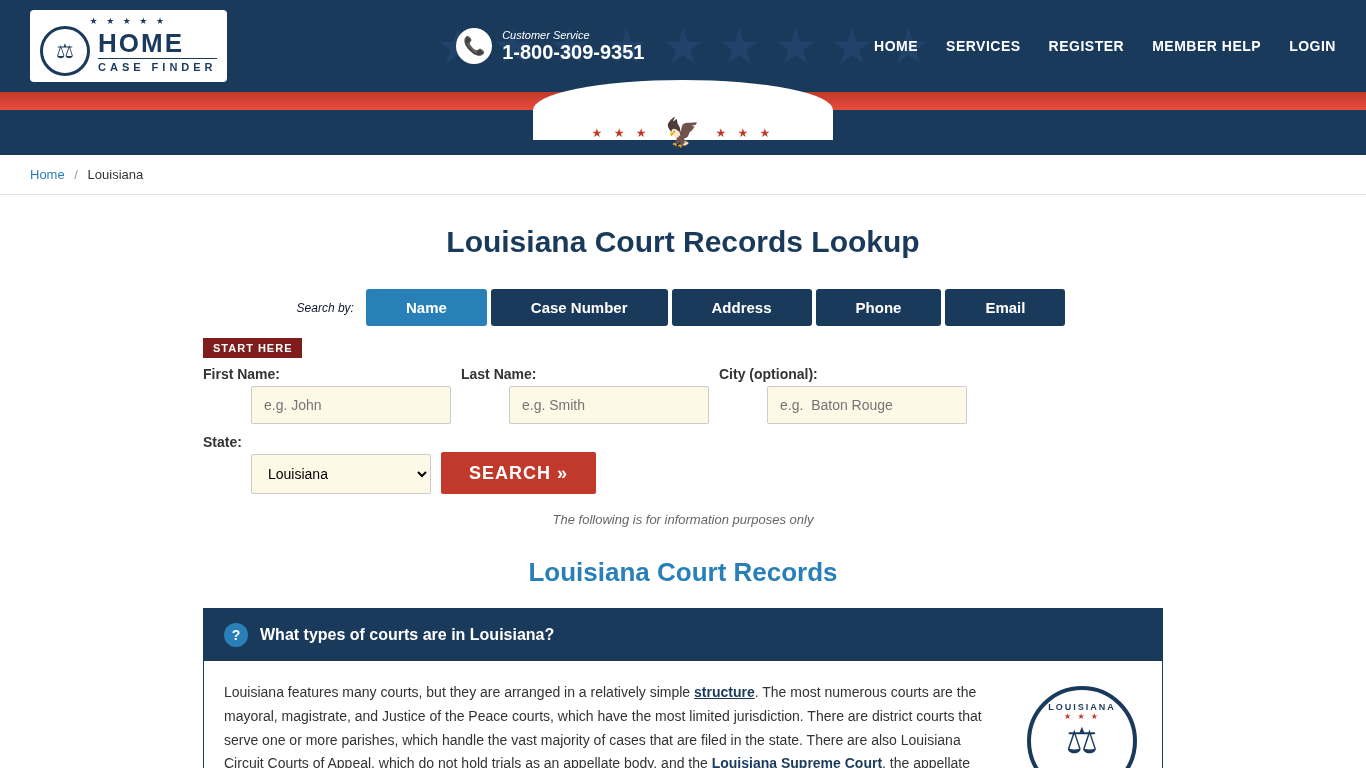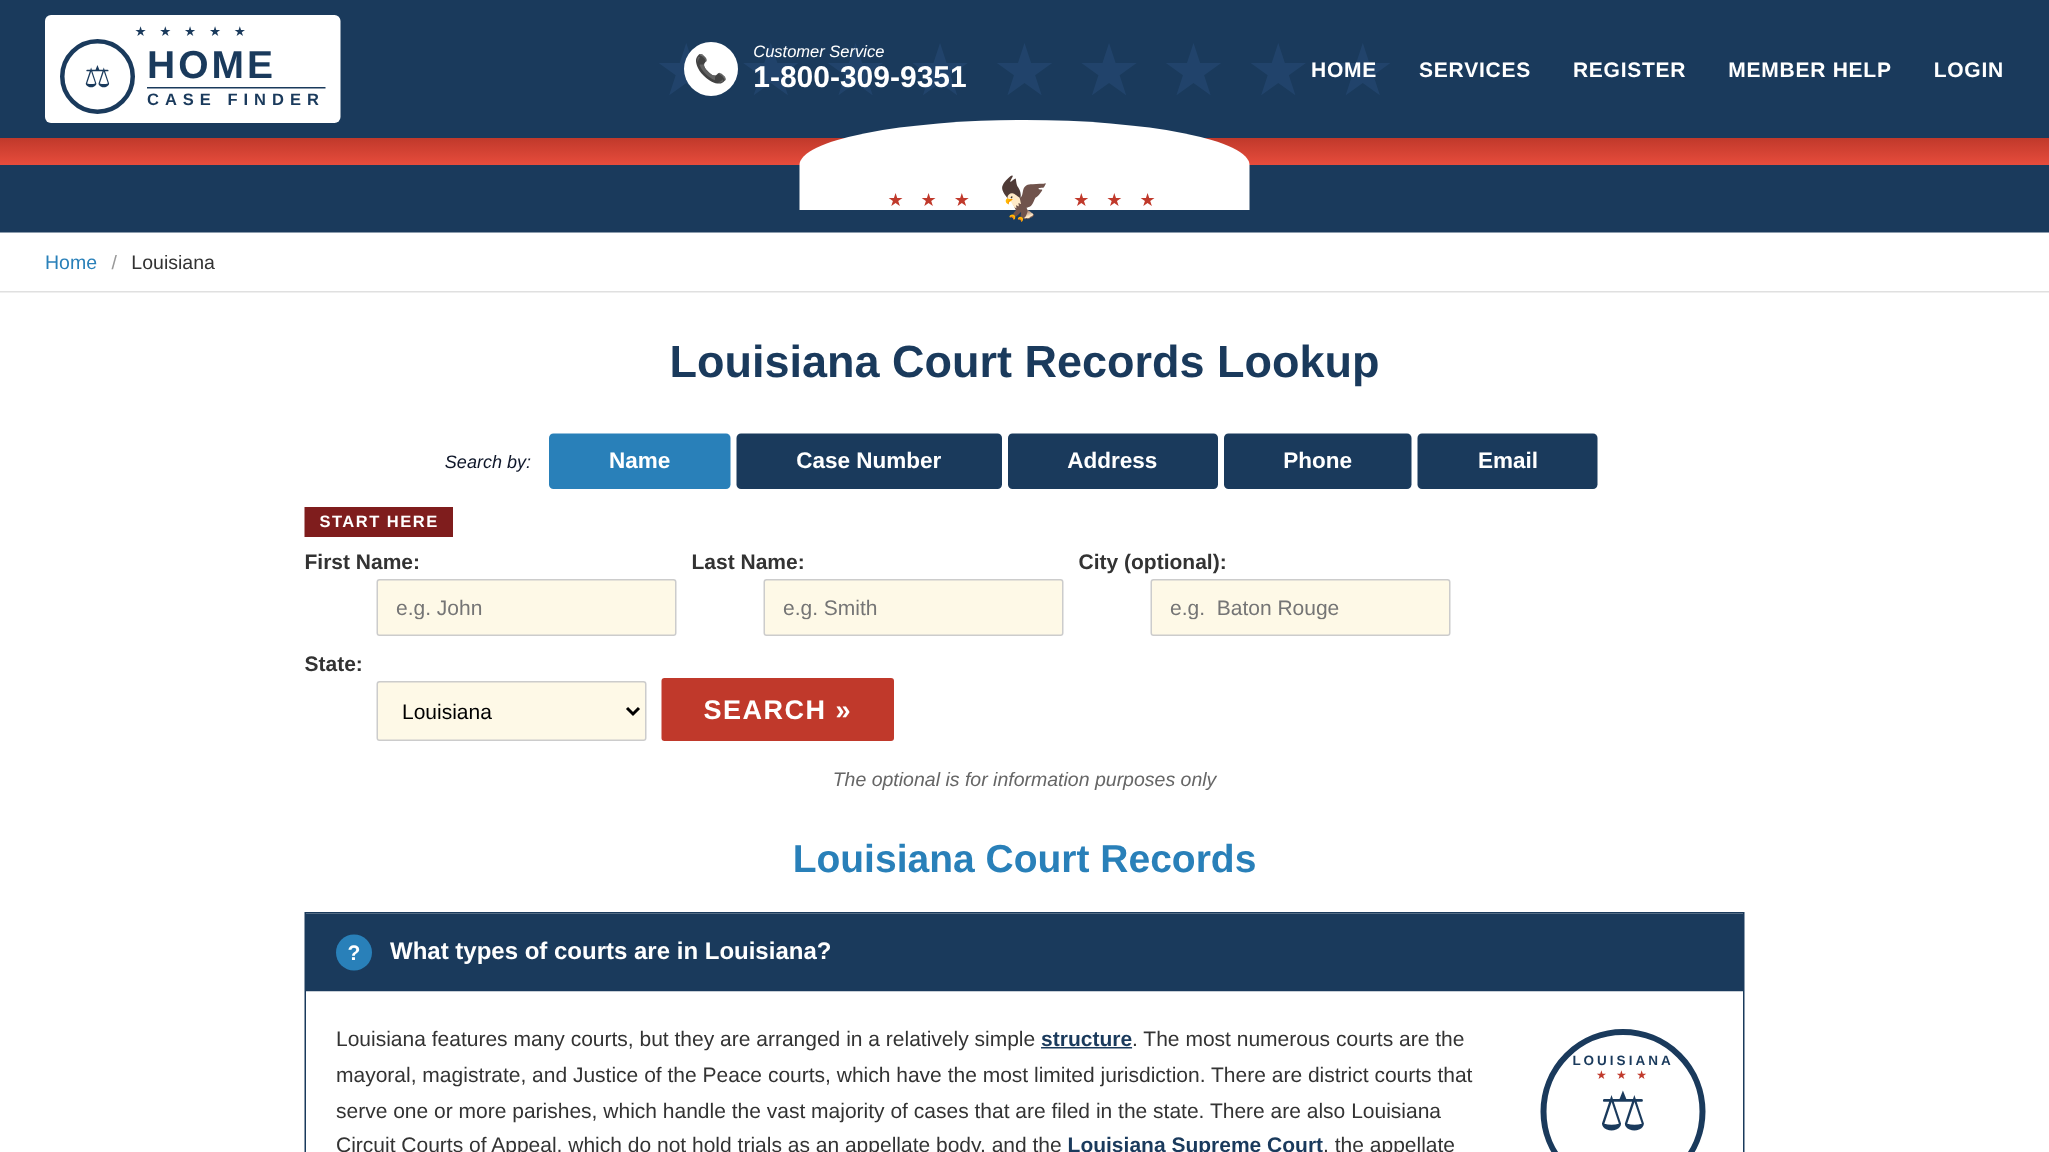--- a/index.html
+++ b/index.html
@@ -475,21 +475,21 @@
     <div class="field-group state">
       <label>State:</label>
       <select id="state-select"><option value="Alabama">Alabama</option><option value="Alaska">Alaska</option><option value="Arizona">Arizona</option><option value="Arkansas">Arkansas</option><option value="California">California</option><option value="Colorado">Colorado</option><option value="Connecticut">Connecticut</option><option value="Delaware">Delaware</option><option value="Florida">Florida</option><option value="Georgia">Georgia</option><option value="Hawaii">Hawaii</option><option value="Idaho">Idaho</option><option value="Illinois">Illinois</option><option value="Indiana">Indiana</option><option value="Iowa">Iowa</option><option value="Kansas">Kansas</option><option value="Kentucky">Kentucky</option><option value="Louisiana" selected="">Louisiana</option><option value="Maine">Maine</option><option value="Maryland">Maryland</option><option value="Massachusetts">Massachusetts</option><option value="Michigan">Michigan</option><option value="Minnesota">Minnesota</option><option value="Mississippi">Mississippi</option><option value="Missouri">Missouri</option><option value="Montana">Montana</option><option value="Nebraska">Nebraska</option><option value="Nevada">Nevada</option><option value="New Hampshire">New Hampshire</option><option value="New Jersey">New Jersey</option><option value="New Mexico">New Mexico</option><option value="New York">New York</option><option value="North Carolina">North Carolina</option><option value="North Dakota">North Dakota</option><option value="Ohio">Ohio</option><option value="Oklahoma">Oklahoma</option><option value="Oregon">Oregon</option><option value="Pennsylvania">Pennsylvania</option><option value="Rhode Island">Rhode Island</option><option value="South Carolina">South Carolina</option><option value="South Dakota">South Dakota</option><option value="Tennessee">Tennessee</option><option value="Texas">Texas</option><option value="Utah">Utah</option><option value="Vermont">Vermont</option><option value="Virginia">Virginia</option><option value="Washington">Washington</option><option value="West Virginia">West Virginia</option><option value="Wisconsin">Wisconsin</option><option value="Wyoming">Wyoming</option></select>
     </div>
     <button type="submit" class="search-btn">
       <span>SEARCH »</span>
     </button>
   </form>
 
   
-  <p class="disclaimer">The optional is for information purposes only</p>
+  <p class="disclaimer">The following is for information purposes only</p>
 
   
   <h2 class="section-title">Louisiana Court Records</h2>
 
   
   <div class="faq-item">
     <div class="faq-header">
       <div class="faq-icon">
         <span>?</span>
       </div>

